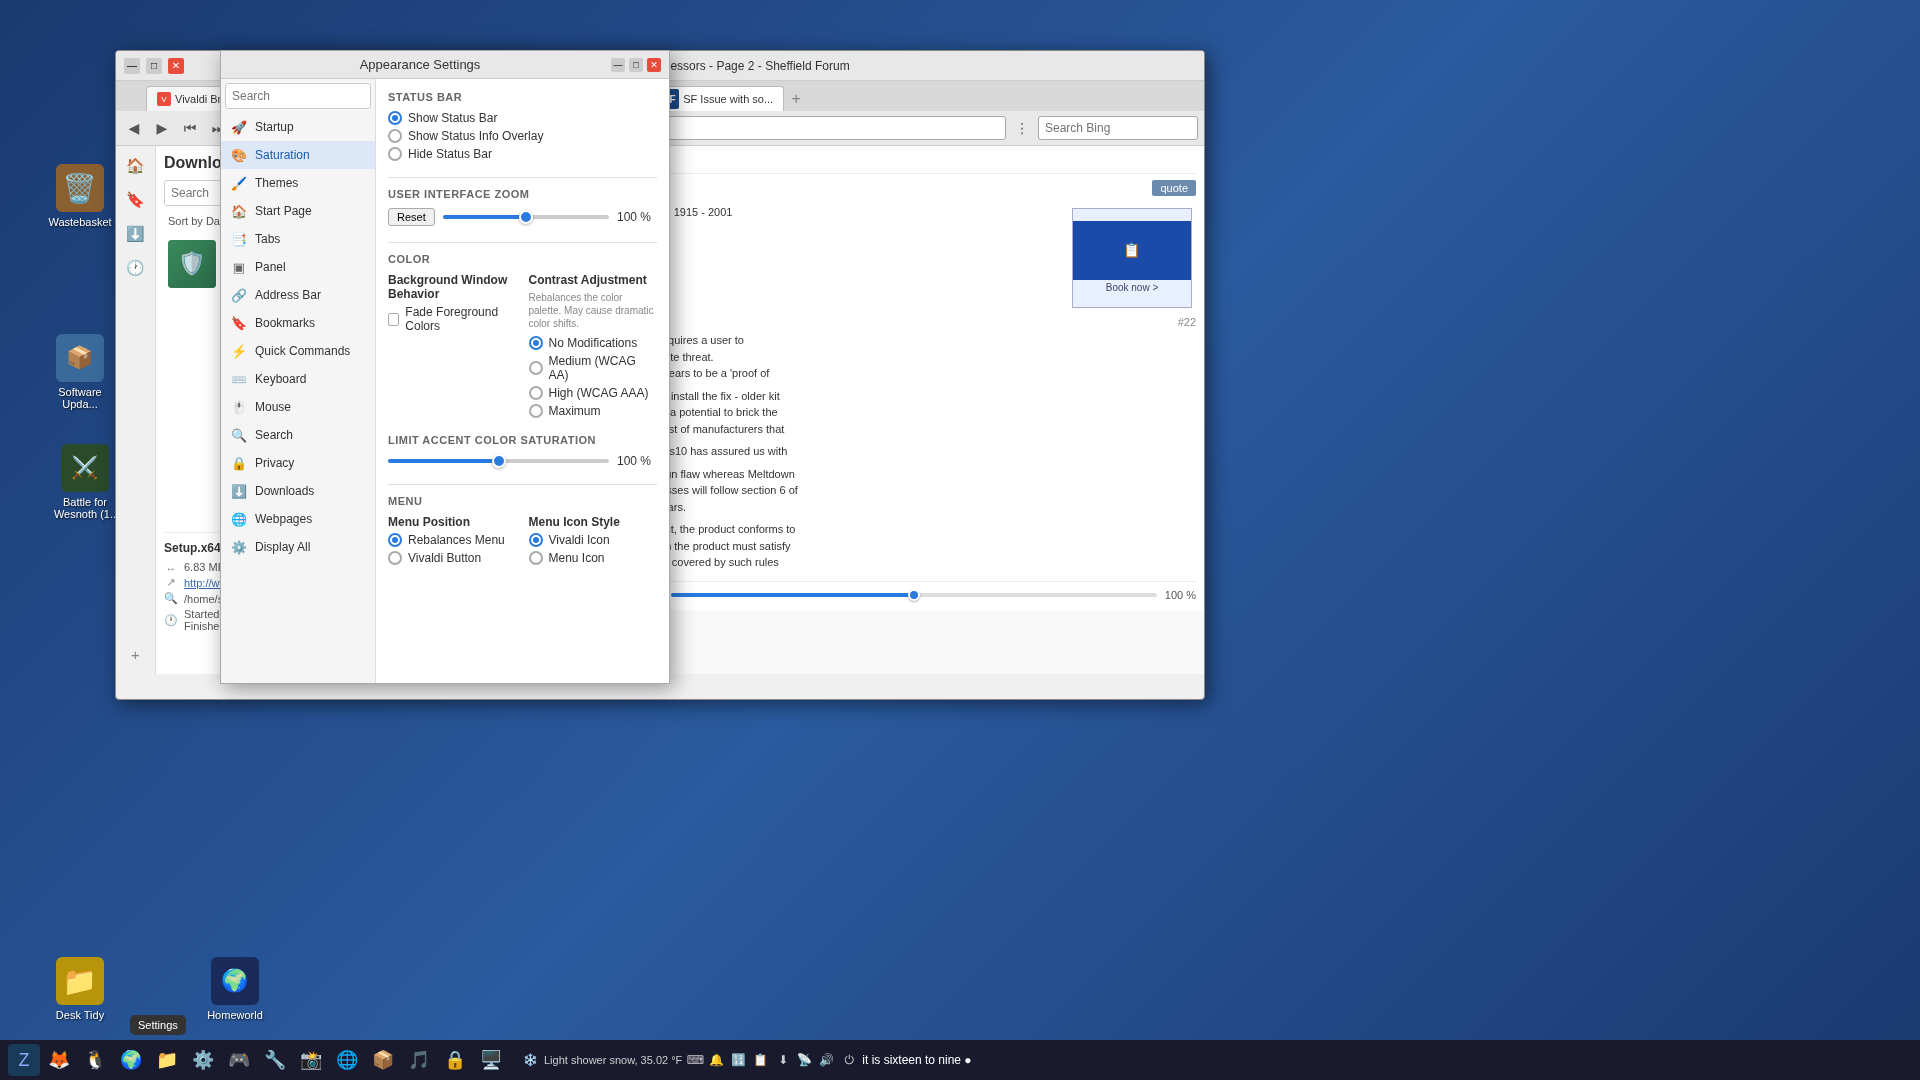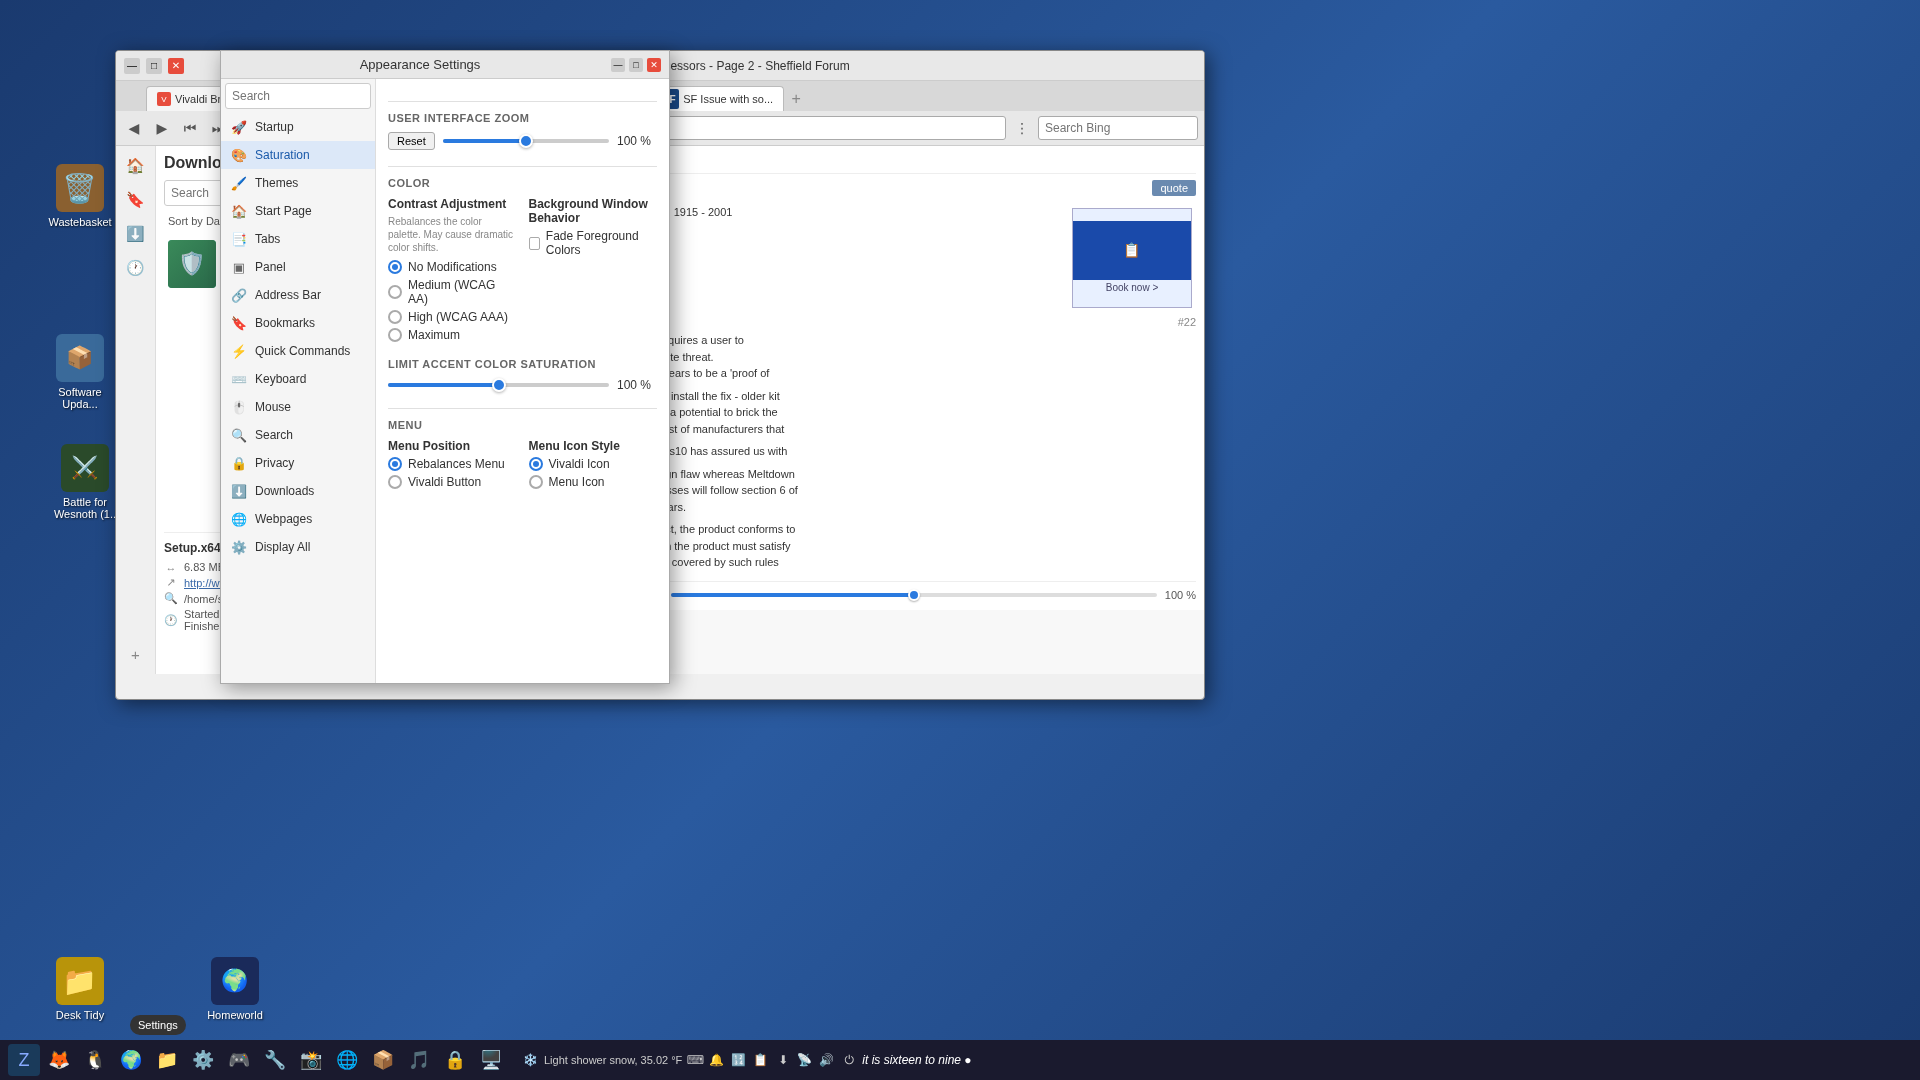--- a/index.html
+++ b/index.html
@@ -52,21 +52,20 @@
       cursor: pointer;
       font-size: 18px;
     }
 
     .taskbar-clock {
       margin-left: auto;
       color: #fff;
       font-size: 12px;
       padding-right: 12px;
       white-space: nowrap;
-      font-style: italic;
     }
 
     
     .desktop-icon {
       position: absolute;
       display: flex;
       flex-direction: column;
       align-items: center;
       width: 80px;
       cursor: pointer;
@@ -694,21 +693,21 @@
     }
 
     
     .settings-tooltip {
       position: absolute;
       bottom: 45px;
       left: 130px;
       background: #333;
       color: #fff;
       padding: 4px 8px;
-      border-radius: 10px;
+      border-radius: 5px;
       font-size: 11px;
       z-index: 2000;
       white-space: nowrap;
     }
 
     
     .system-tray {
       display: flex;
       align-items: center;
       gap: 4px;
@@ -1119,40 +1118,65 @@
           <span>Webpages</span>
         </div>
         <div class="settings-nav-item">
           <div class="settings-nav-icon">⚙️</div>
           <span>Display All</span>
         </div>
       </div>
 
       <div class="settings-content">
 
+        <div class="settings-section">
+          <div class="settings-section-title">Status Bar</div>
+          <div class="radio-group">
+            <div class="radio-item">
+              <div class="radio-dot checked"></div>
+              <span>Show Status Bar</span>
+            </div>
+            <div class="radio-item">
+              <div class="radio-dot"></div>
+              <span>Show Status Info Overlay</span>
+            </div>
+            <div class="radio-item">
+              <div class="radio-dot"></div>
+              <span>Hide Status Bar</span>
+            </div>
+          </div>
+        </div>
 
         <hr class="divider">
 
         <div class="settings-section">
           <div class="settings-section-title">User Interface Zoom</div>
           <div class="zoom-row">
             <button class="reset-btn">Reset</button>
             <div class="slider-track">
               <div class="slider-fill" style="width:50%;"></div>
               <div class="slider-thumb" style="left:calc(50% - 7px);"></div>
             </div>
             <div class="slider-value">100 %</div>
           </div>
         </div>
 
         <hr class="divider">
 
         <div class="settings-section">
           <div class="settings-section-title">COLOR</div>
           <div class="color-columns">
+
+            <div class="color-column">
+              <div class="color-column-title">Background Window Behavior</div>
+              <div class="checkbox-item">
+                <div class="checkbox-box"></div>
+                <span>Fade Foreground Colors</span>
+              </div>
+            </div>
 
             <div class="color-column">
               <div class="color-column-title">Contrast Adjustment</div>
               <div class="color-subtitle">Rebalances the color palette. May cause dramatic color shifts.</div>
               <div class="radio-group">
                 <div class="radio-item">
                   <div class="radio-dot checked"></div>
                   <span>No Modifications</span>
                 </div>
                 <div class="radio-item">
@@ -1162,28 +1186,20 @@
                 <div class="radio-item">
                   <div class="radio-dot"></div>
                   <span>High (WCAG AAA)</span>
                 </div>
                 <div class="radio-item">
                   <div class="radio-dot"></div>
                   <span>Maximum</span>
                 </div>
               </div>
             </div>
-
-            <div class="color-column">
-              <div class="color-column-title">Background Window Behavior</div>
-              <div class="checkbox-item">
-                <div class="checkbox-box"></div>
-                <span>Fade Foreground Colors</span>
-              </div>
-            </div>
           </div>
         </div>
 
         <div class="settings-section">
           <div class="settings-section-title">Limit Accent Color Saturation</div>
           <div class="zoom-row">
             <div class="slider-track">
               <div class="slider-fill" style="width:50%;"></div>
               <div class="slider-thumb" style="left:calc(50% - 7px);"></div>
             </div>

